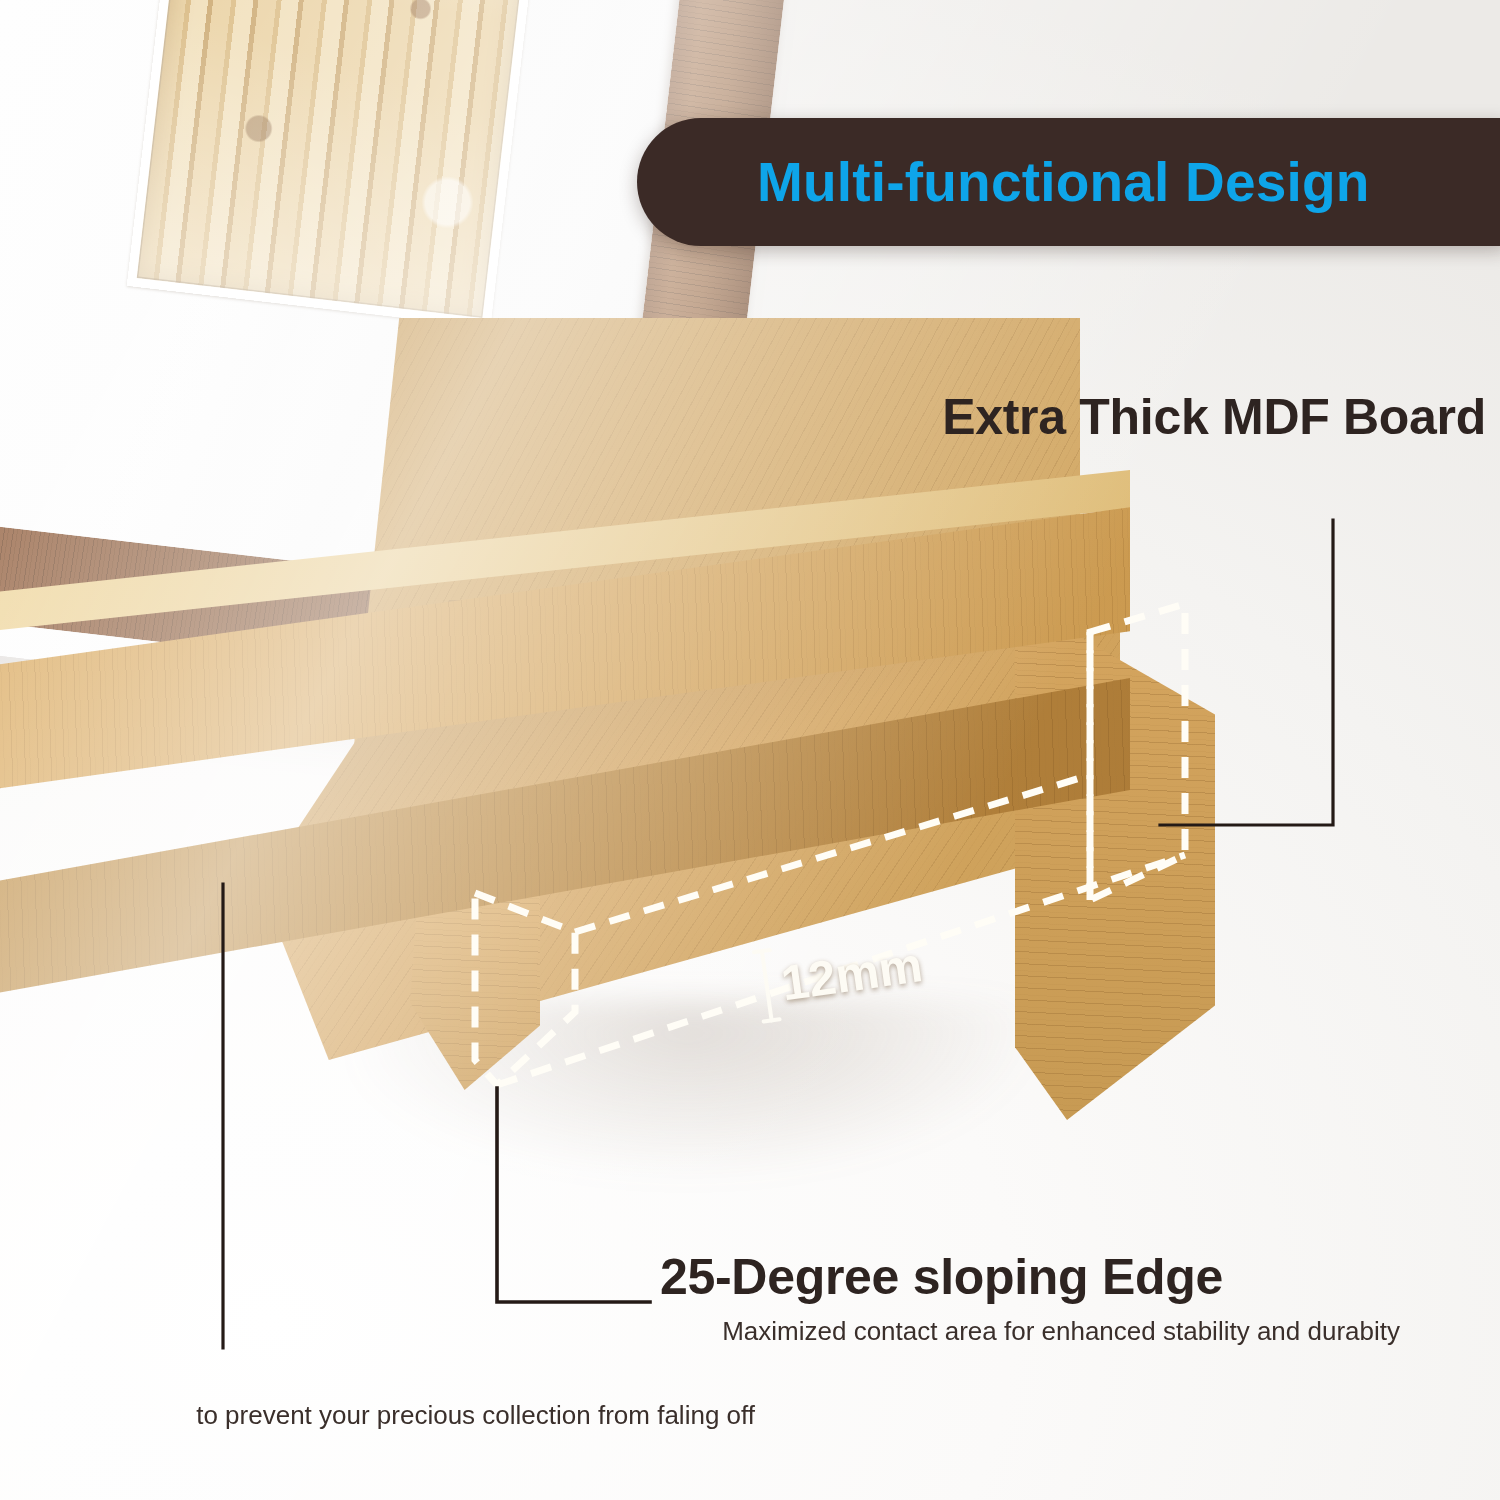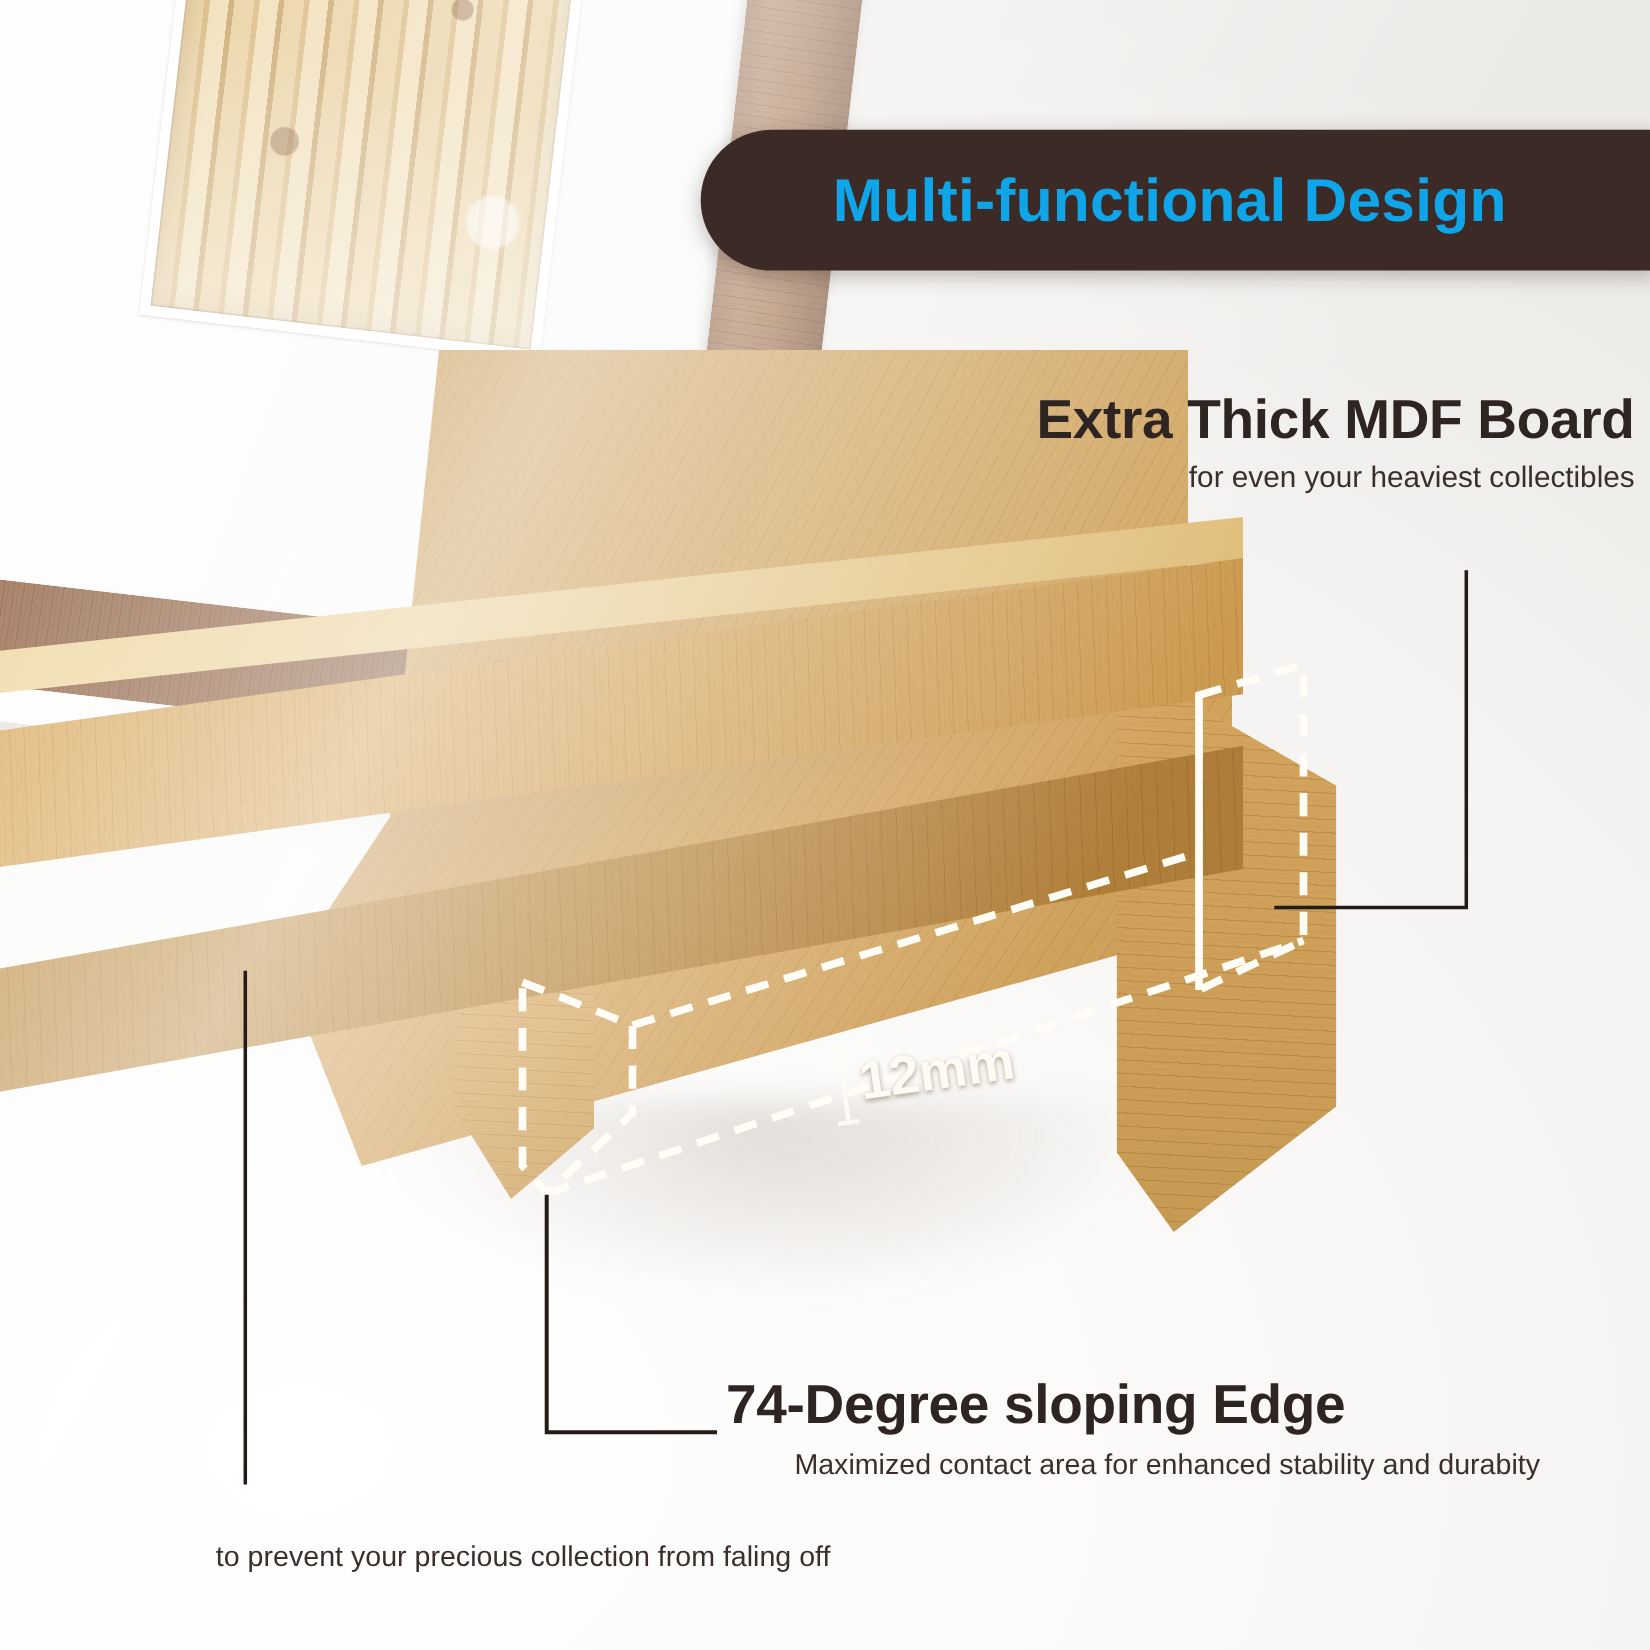--- a/index.html
+++ b/index.html
@@ -220,21 +220,21 @@
     font-size:55px; font-weight:700;
     letter-spacing:.2px;
     white-space:nowrap;
   }
 
   
   .callout{ position:absolute; color:#2e2421; }
   .c-title{ font-size:50px; font-weight:700; letter-spacing:-.3px; white-space:nowrap; }
   .c-sub{ font-size:27px; font-weight:400; line-height:1.32; color:#3a2f2b; }
 
-  .co-mdf{ left:866px; top:352px; text-align:right; width:620px; }
+  .co-mdf{ left:866px; top:388px; text-align:right; width:620px; }
   .co-mdf .c-title{ text-align:right; }
   .co-mdf .c-sub{ margin-top:7px; text-align:right; }
 
   .co-45{ left:660px; top:1248px; width:740px; }
   .co-45 .c-title{ text-align:left; }
   .co-45 .c-sub{ margin-top:8px; text-align:right; font-size:26px; }
 
   .co-fence{ left:55px; top:1378px; width:700px; }
   .co-fence .c-title{ text-align:left; }
   .co-fence .c-sub{ margin-top:20px; text-align:right; font-size:26px; }
@@ -320,26 +320,25 @@
   </div>
 
   <div class="dim">
     <span class="dim-bar"></span>
     <span class="dim-text">12mm</span>
   </div>
 
   <div class="callout co-mdf">
     <div class="c-title">Extra Thick MDF Board</div>
     <div class="c-sub">
-      <div>for even your heaviest collectibles</div>
     </div>
   </div>
 
   <div class="callout co-45">
-    <div class="c-title">74-Degree sloping Edge</div>
+    <div class="c-title">25-Degree sloping Edge</div>
     <div class="c-sub">Maximized contact area for enhanced stability and durabity</div>
   </div>
 
   <div class="callout co-fence">
     <div class="c-sub">to prevent your precious collection from faling off</div>
   </div>
 
 </div>
 
 </body></html>

